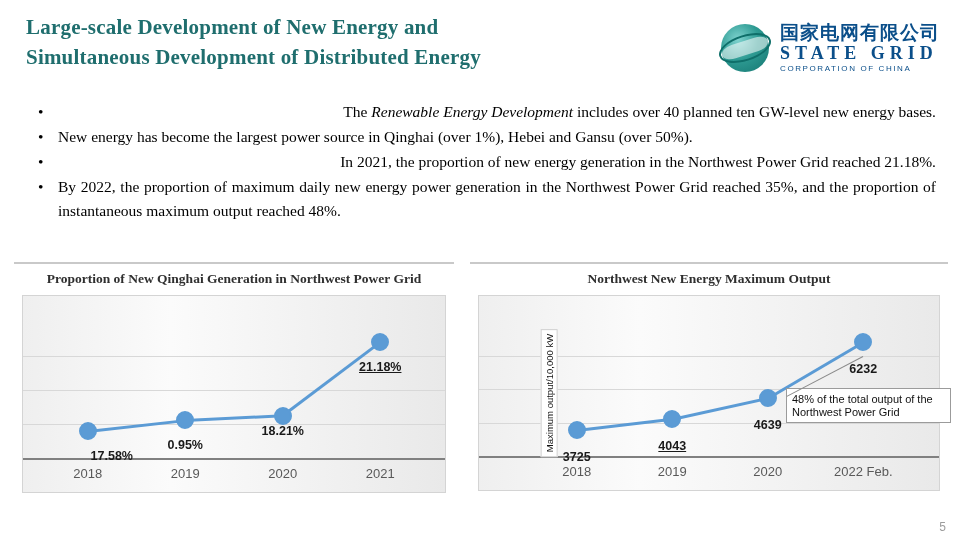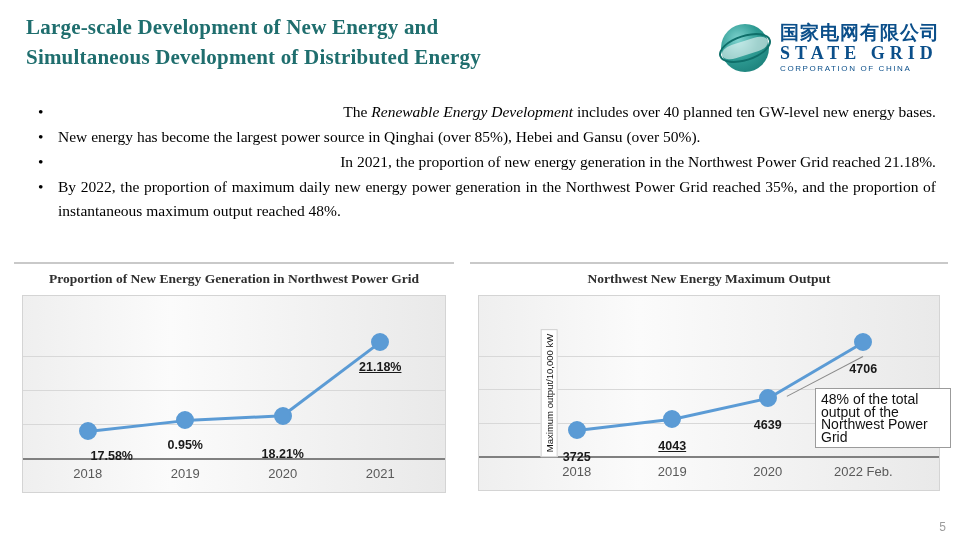--- a/index.html
+++ b/index.html
@@ -102,22 +102,22 @@
   .ytitle {
     position:absolute; left:6px; top:50%;
     transform: translate(0,-50%) rotate(-90deg);
     transform-origin: center;
     font-family:"Liberation Sans", sans-serif; font-size:9.5px; color:#111;
     background:#ffffff; border:1px solid #cfcfcf; padding:2px 4px;
     white-space:nowrap;
   }
   .callout {
     position:absolute; background:#ffffff; border:1px solid #9b9b9b;
-    font-family:"Liberation Sans", sans-serif; font-size:14px; color:#111;
-    line-height:12.5px; padding:4px 5px; width:136px;
+    font-family:"Liberation Sans", sans-serif; font-size:11px; color:#111;
+    line-height:12.5px; padding:4px 5px; width:165px;
   }
   .leader { position:absolute; height:1px; background:#8a8a8a; transform-origin:0 50%; }
 
   #pagenum {
     position:absolute; right:14px; bottom:6px;
     font-family:"Liberation Sans", sans-serif; font-size:12px; color:#9c9c9c;
   }
 </style>
 </head>
 <body>
@@ -144,56 +144,56 @@
 
 <div id="bullets">
 
   <div class="bullet">
     <span class="dot">•</span>
     <span class="txt nj"><span>The </span><span class="it">Renewable Energy Development</span><span> includes over 40 planned ten GW-level new energy bases.</span></span>
   </div>
 
   <div class="bullet">
     <span class="dot">•</span>
-    <span class="txt">New energy has become the largest power source in Qinghai (over 85%), Hebei and Gansu (over 50%).</span>
+    <span class="txt">New energy has become the largest power source in Qinghai (over 1%), Hebei and Gansu (over 50%).</span>
   </div>
 
   <div class="bullet">
     <span class="dot">•</span>
     <span class="txt nj">In 2021, the proportion of new energy generation in the Northwest Power Grid reached 21.18%.</span>
   </div>
 
   <div class="bullet">
     <span class="dot">•</span>
     <span class="txt">By 2022, the proportion of maximum daily new energy power generation in the Northwest Power Grid reached 35%, and the proportion of instantaneous maximum output reached 48%.</span>
   </div>
 
 </div>
 
 <div id="charts">
 
   <div class="chart-panel" id="panel-left">
     <div class="panel-rule"></div>
-    <div class="panel-title">Proportion of New Energy Generation in Northwest Power Grid</div>
+    <div class="panel-title">Proportion of New Qinghai Generation in Northwest Power Grid</div>
     <div class="plot" id="plot-left">
         <div class="gridline" style="top: 60px;"></div>
         <div class="gridline" style="top: 94px;"></div>
         <div class="gridline" style="top: 128px;"></div>
         <div class="axisline" style="top: 162px;"></div>
         <div class="seg" style="left: 64.75px; top: 133.795px; width: 98.1052px; transform: rotate(-6.36728deg); background: rgb(91, 155, 213);"></div>
         <div class="seg" style="left: 162.25px; top: 122.915px; width: 97.6131px; transform: rotate(-2.75875deg); background: rgb(91, 155, 213);"></div>
         <div class="seg" style="left: 259.75px; top: 118.216px; width: 122.064px; transform: rotate(-36.9882deg); background: rgb(91, 155, 213);"></div>
         <div class="marker" style="width: 18px; height: 18px; left: 64.75px; top: 135.295px; background: rgb(91, 155, 213); border-color: rgb(91, 155, 213);"></div>
         <div class="dlabel" style="left: 64.75px; top: 153.295px; margin-left: 24px;">17.58%</div>
         <div class="xlabel" style="left: 64.75px; top: 170px;">2018</div>
         <div class="marker" style="width: 18px; height: 18px; left: 162.25px; top: 124.415px; background: rgb(91, 155, 213); border-color: rgb(91, 155, 213);"></div>
         <div class="dlabel" style="left: 162.25px; top: 142.415px;">0.95%</div>
         <div class="xlabel" style="left: 162.25px; top: 170px;">2019</div>
         <div class="marker" style="width: 18px; height: 18px; left: 259.75px; top: 119.716px; background: rgb(91, 155, 213); border-color: rgb(91, 155, 213);"></div>
-        <div class="dlabel" style="left: 259.75px; top: 151px;">18.21%</div>
+        <div class="dlabel" style="left: 259.75px; top: 128px;">18.21%</div>
         <div class="xlabel" style="left: 259.75px; top: 170px;">2020</div>
         <div class="marker" style="width: 18px; height: 18px; left: 357.25px; top: 46.2764px; background: rgb(91, 155, 213); border-color: rgb(91, 155, 213);"></div>
         <div class="dlabel" style="left: 357.25px; top: 64.2764px; text-decoration: underline;">21.18%</div>
         <div class="xlabel" style="left: 357.25px; top: 170px;">2021</div>
       </div>
   </div>
 
   <div class="chart-panel" id="panel-right">
     <div class="panel-rule"></div>
     <div class="panel-title">Northwest New Energy Maximum Output</div>
@@ -208,21 +208,21 @@
         <div class="marker" style="width: 18px; height: 18px; left: 97.75px; top: 134.434px; background: rgb(91, 155, 213); border-color: rgb(91, 155, 213);"></div>
         <div class="dlabel" style="left: 97.75px; top: 154.434px;">3725</div>
         <div class="xlabel" style="left: 97.75px; top: 168px;">2018</div>
         <div class="marker" style="width: 18px; height: 18px; left: 193.25px; top: 123.221px; background: rgb(91, 155, 213); border-color: rgb(91, 155, 213);"></div>
         <div class="dlabel" style="left: 193.25px; top: 143.221px; text-decoration: underline;">4043</div>
         <div class="xlabel" style="left: 193.25px; top: 168px;">2019</div>
         <div class="marker" style="width: 18px; height: 18px; left: 288.75px; top: 102.204px; background: rgb(91, 155, 213); border-color: rgb(91, 155, 213);"></div>
         <div class="dlabel" style="left: 288.75px; top: 122.204px;">4639</div>
         <div class="xlabel" style="left: 288.75px; top: 168px;">2020</div>
         <div class="marker" style="width: 18px; height: 18px; left: 384.25px; top: 46.0295px; background: rgb(91, 155, 213); border-color: rgb(91, 155, 213);"></div>
-        <div class="dlabel" style="left: 384.25px; top: 66.0295px;">4706</div>
+        <div class="dlabel" style="left: 384.25px; top: 66.0295px;">6232</div>
         <div class="xlabel" style="left: 384.25px; top: 168px;">2022 Feb.</div>
         <div class="ytitle">Maximum output/10,000 kW</div>
         <div class="callout" style="right: -12px; top: 92px;">48% of the total output of the Northwest Power Grid</div>
         <div class="leader" style="left: 384.25px; top: 60.0295px; width: 86.0913px; transform: rotate(152.336deg);"></div>
       </div>
   </div>
 
 </div>
 
 <div id="pagenum">5</div>

